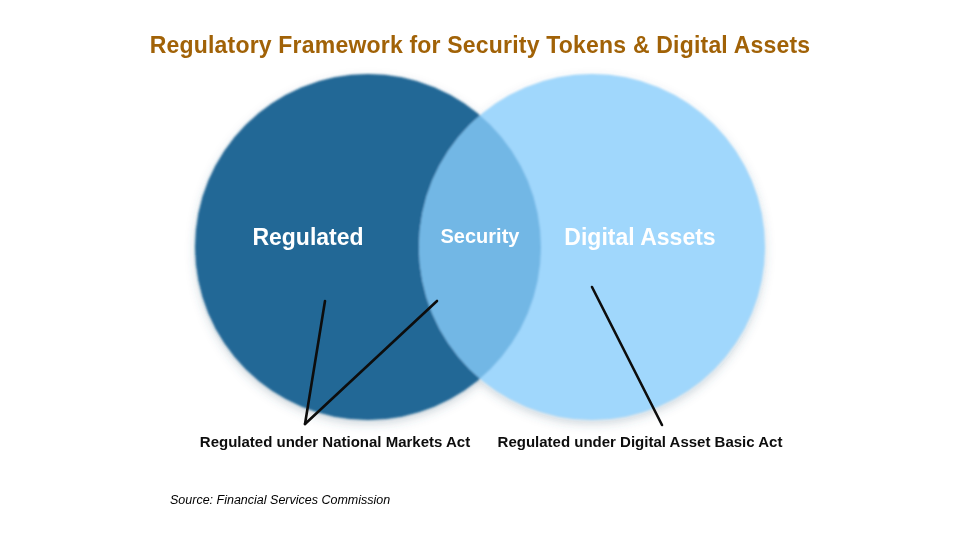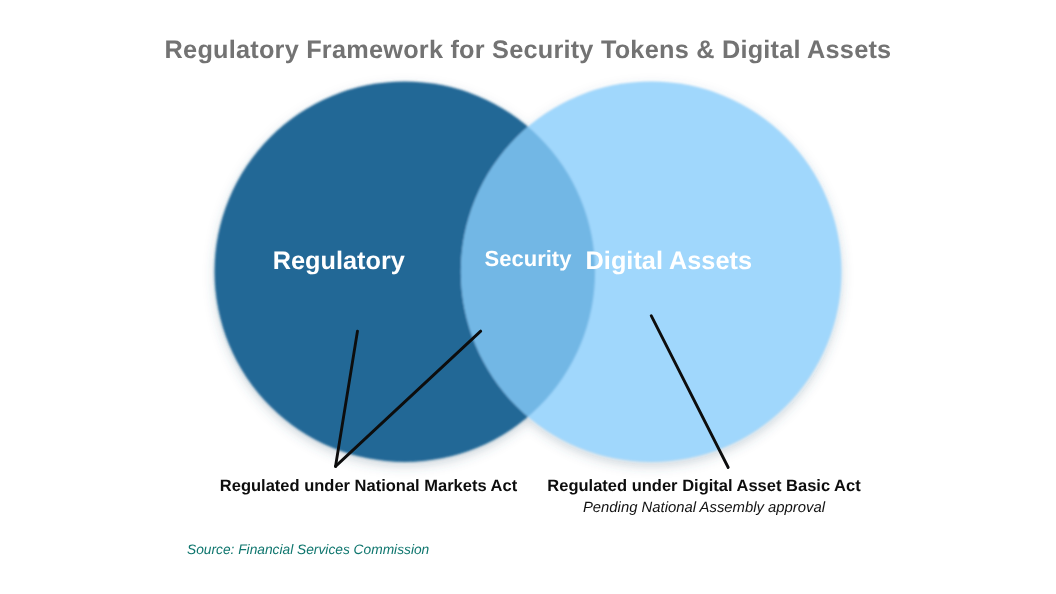--- a/index.html
+++ b/index.html
@@ -16,41 +16,41 @@
     font-family: "Liberation Sans", sans-serif;
   }
   .title {
     position: absolute;
     top: 32px;
     left: 0;
     width: 960px;
     text-align: center;
     font-size: 23px;
     font-weight: bold;
-    color: #737373;
+    color: #a16207;
     letter-spacing: 0.2px;
   }
   .venn-svg {
     position: absolute;
     top: 0;
     left: 0;
     width: 960px;
     height: 540px;
   }
   .circle-label {
     position: absolute;
     transform: translate(-50%, -50%);
     color: #ffffff;
     font-weight: bold;
     white-space: nowrap;
     text-align: center;
   }
   .label-securities   { left: 308px; top: 237px; font-size: 23px; }
   .label-overlap      { left: 480px; top: 236px; font-size: 20px; line-height: 28px; text-align: center; }
-  .label-digital      { left: 608px; top: 237px; font-size: 23px; }
+  .label-digital      { left: 640px; top: 237px; font-size: 23px; }
   .annotation {
     position: absolute;
     transform: translateX(-50%);
     text-align: center;
     color: #0d0d0d;
     white-space: nowrap;
   }
   .annotation-main {
     font-size: 15px;
     font-weight: bold;
@@ -63,21 +63,21 @@
     color: #111111;
   }
   .annotation-left  { left: 335px; top: 433px; }
   .annotation-right { left: 640px; top: 433px; }
   .source-note {
     position: absolute;
     left: 170px;
     top: 493px;
     font-size: 12.5px;
     font-style: italic;
-    color: #0f766e;
+    color: #000000;
   }
 </style>
 </head>
 <body>
 
 <div class="canvas">
 
   <div class="title">Regulatory Framework for Security Tokens &amp; Digital Assets</div>
 
   <svg class="venn-svg" viewBox="0 0 960 540" xmlns="http://www.w3.org/2000/svg">
@@ -97,32 +97,31 @@
       <circle cx="592" cy="247" r="173" clip-path="url(#leftCircleClip)" fill="#72B7E5"></circle>
     </g>
 
     <g stroke-width="2.6" stroke-linecap="round" fill="none">
       <line x1="325" y1="301" x2="305" y2="424" stroke="#0d0d0d"></line>
       <line x1="437" y1="301" x2="305" y2="424" stroke="#0d0d0d"></line>
       <line x1="592" y1="287" x2="662" y2="425" stroke="#0d0d0d"></line>
     </g>
   </svg>
 
-  <div class="circle-label label-securities">Regulatory</div>
+  <div class="circle-label label-securities">Regulated</div>
 
   <div class="circle-label label-overlap">
     <div>Security</div>
   </div>
 
   <div class="circle-label label-digital">Digital Assets</div>
 
   <div class="annotation annotation-left">
     <div class="annotation-main">Regulated under National Markets Act</div>
   </div>
 
   <div class="annotation annotation-right">
     <div class="annotation-main">Regulated under Digital Asset Basic Act</div>
-    <div class="annotation-sub">Pending National Assembly approval</div>
   </div>
 
   <div class="source-note">Source: Financial Services Commission</div>
 
 </div>
 
 </body></html>

